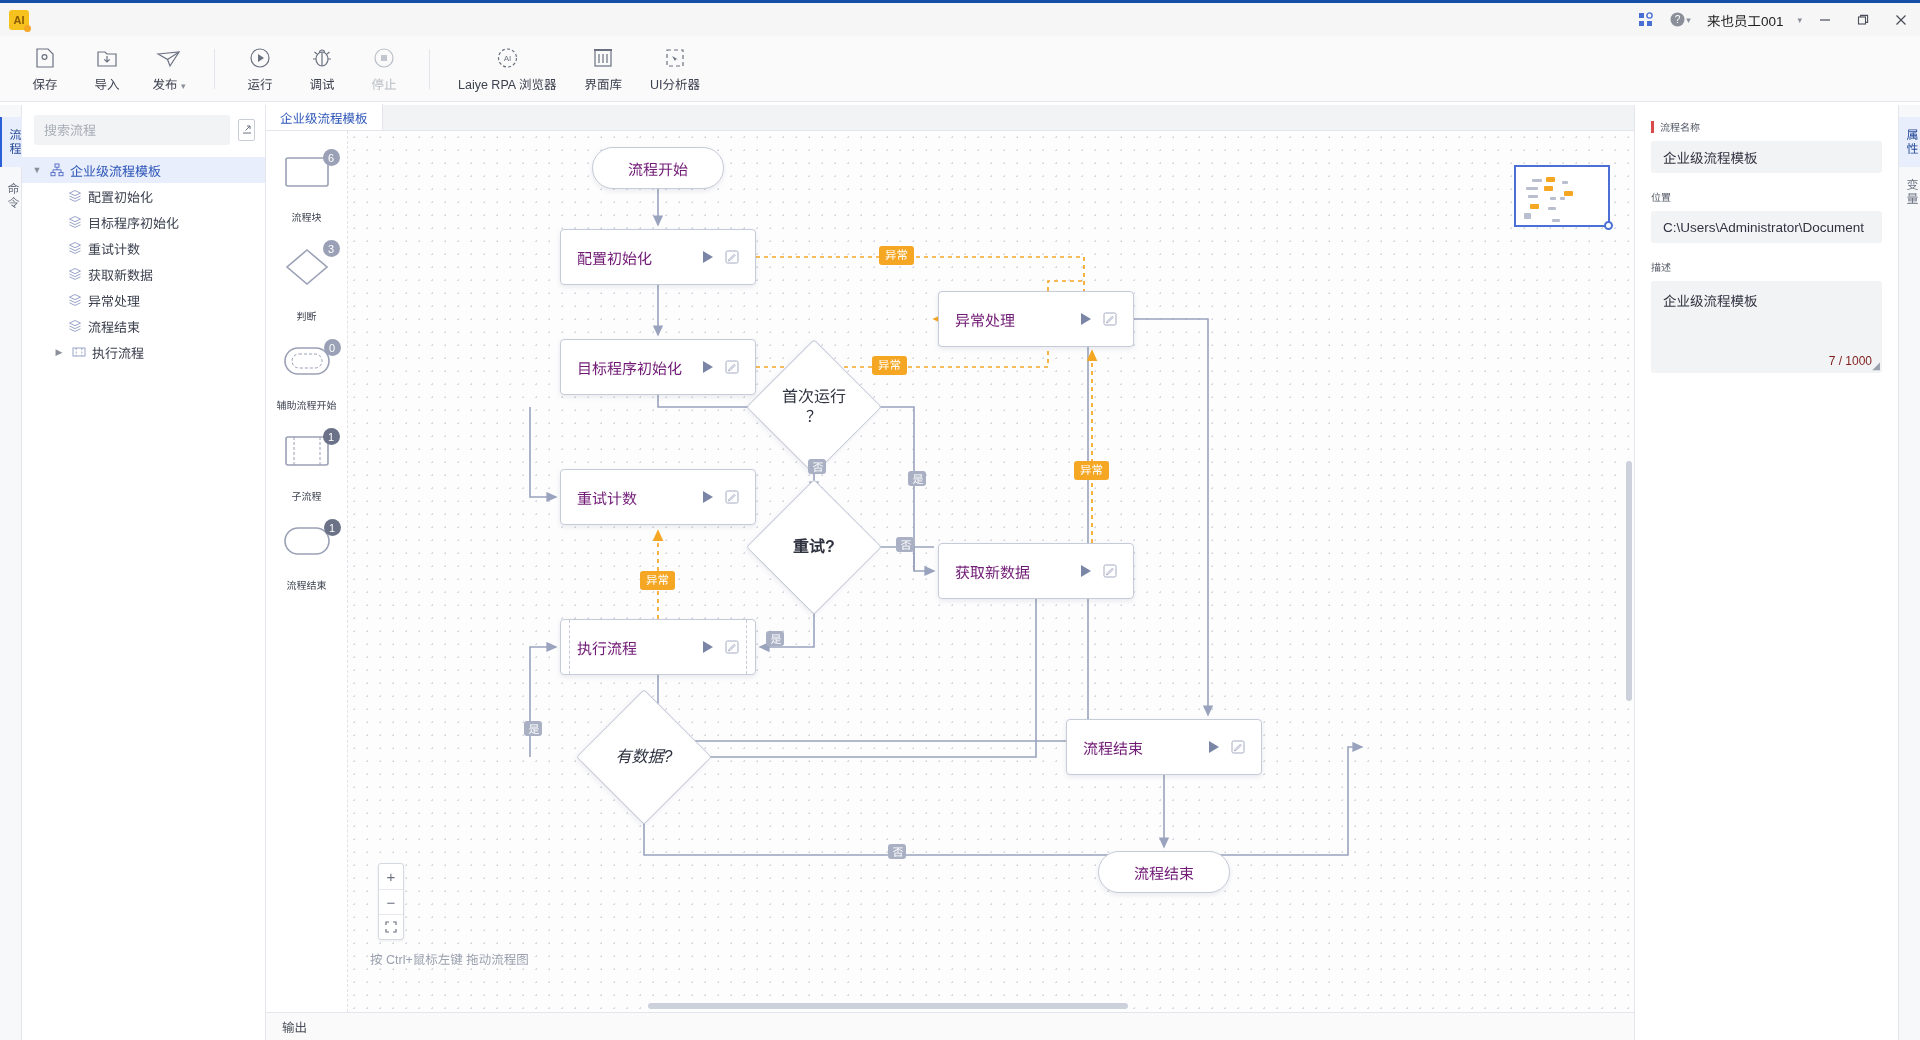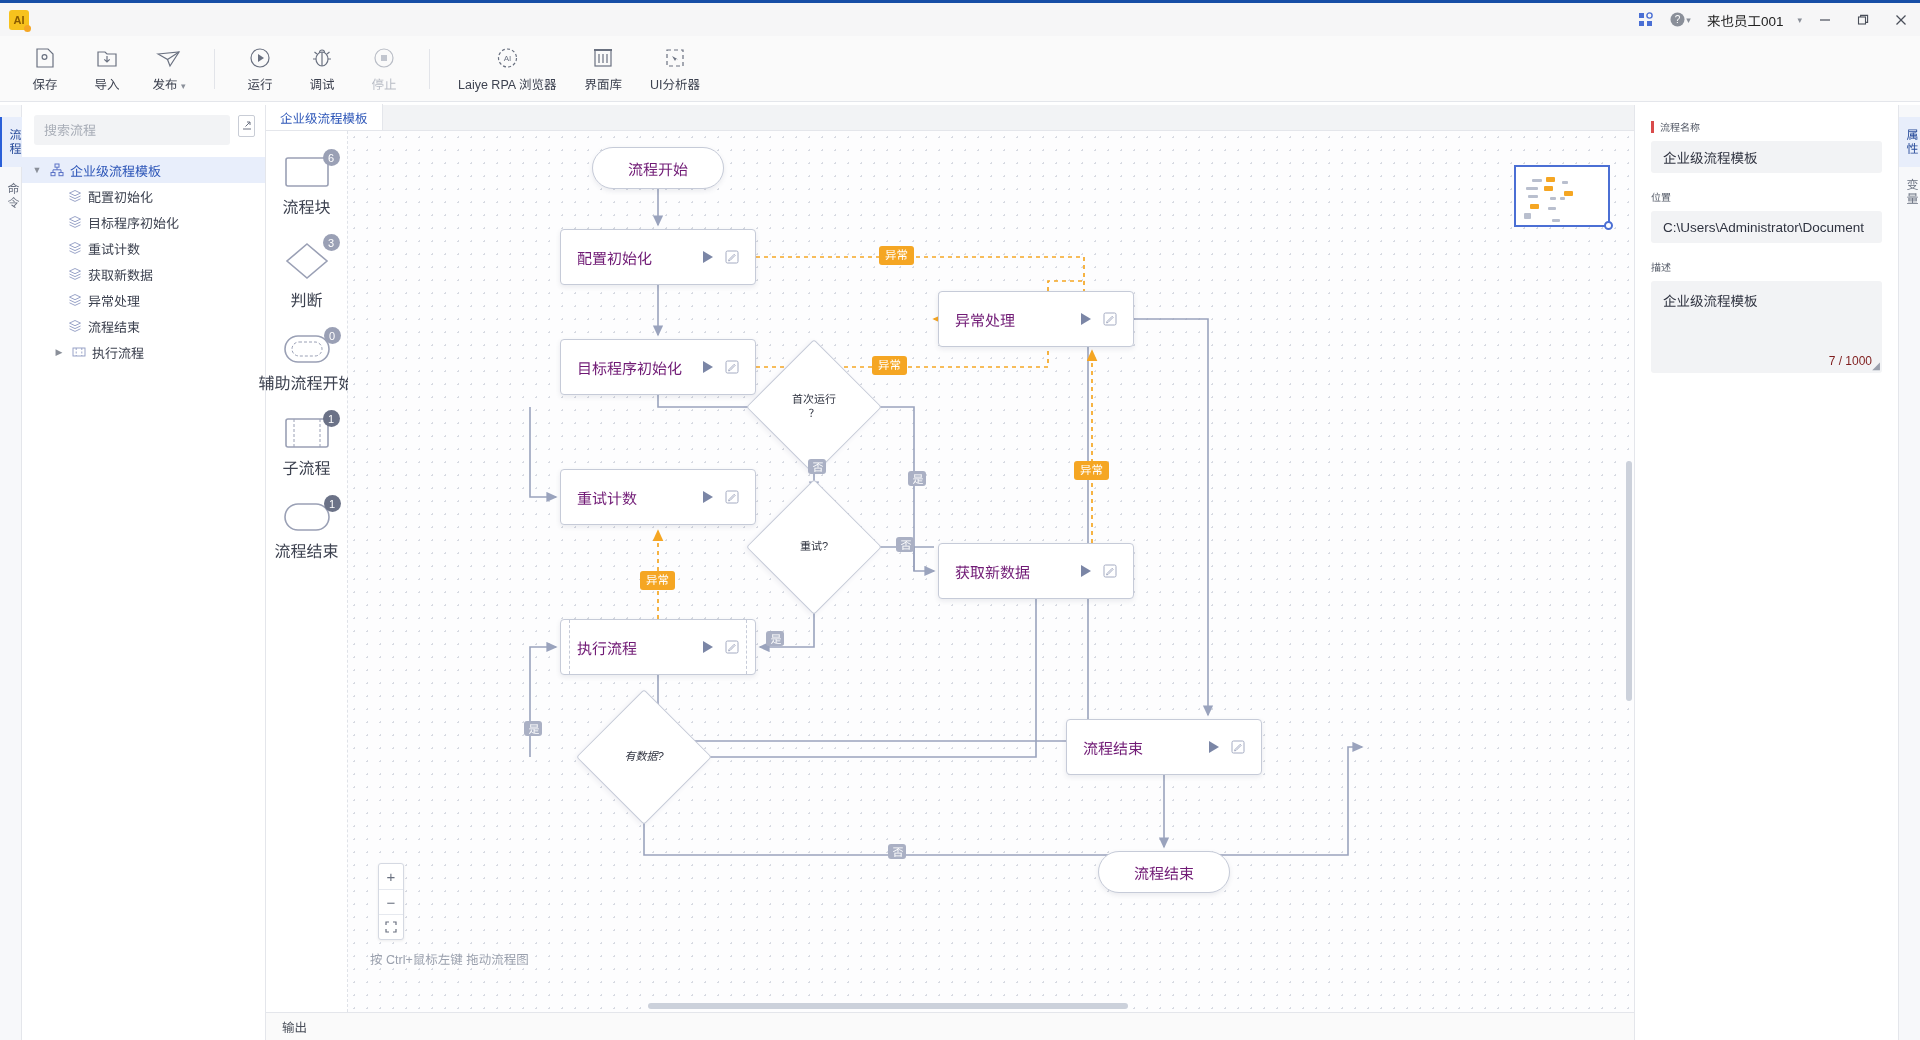--- a/index.html
+++ b/index.html
@@ -40,21 +40,21 @@
   .body { position:absolute; left:0; top:102px; right:0; bottom:0; display:flex; }
 
   
   .rail { width:22px; background:#f7f8fa; border-right:1px solid #e4e6eb; padding-top:12px; }
   .rail .vtab { writing-mode:vertical-rl; text-orientation:mixed; font-size:12px; color:#6a7180;
                 padding:11px 4px; letter-spacing:2px; margin-bottom:4px; }
   .rail .vtab.active { background:#e8eefb; color:#2a4d9b; border-left:2px solid #2a5fd8; }
 
   
   .explorer { width:244px; background:#fff; border-right:1px solid #e4e6eb; display:flex; flex-direction:column;}
-  .search-row { display:flex; padding:10px 10px 10px 12px; gap:8px;}
+  .search-row { display:flex; align-items:center; padding:10px 10px 10px 12px; gap:8px;}
   .search-box { flex:1; height:30px; background:#f2f3f5; border:none; border-radius:3px; padding:0 10px;
                 font-size:13px; color:#333; font-family:inherit; }
   .search-box::placeholder{ color:#a8adb7; }
   .collapse-btn { width:22px;height:22px;border:1px solid #c9cdd6;border-radius:2px;display:flex;align-items:center;justify-content:center;color:#6a7180;}
   .tree { padding-top:2px; font-size:13px; }
   .tnode { height:26px; display:flex; align-items:center; gap:6px; padding-left:8px; }
   .tnode.root { background:#e8eefb; color:#2d56b8; }
   .tnode.root .tlabel2{ color:#2d56b8; }
   .tw { width:14px; text-align:center; color:#8a8f99; font-size:9px; }
   .tnode .tlabel2 { color:#3d4250; }
@@ -66,41 +66,41 @@
   .doc-tabbar { height:26px; background:#f2f3f5; border-bottom:1px solid #e4e6eb; display:flex; align-items:flex-end;}
   .doc-tab { height:26px; background:#fff; padding:0 14px; display:flex; align-items:center;
              font-size:12.5px; color:#2d56b8; border-right:1px solid #e4e6eb;}
   .canvas-row { flex:1; display:flex; min-height:0; position:relative; }
   .palette { width:82px; background:#fff; border-right:1px dashed #dfe2e8; padding-top:26px; }
   .pitem { display:flex; flex-direction:column; align-items:center; margin-bottom:24px; position:relative; }
   .pshape { position:relative; }
   .pbadge { position:absolute; right:-11px; top:-8px; width:17px; height:17px; border-radius:50%;
             background:#9aa0b5; color:#fff; font-size:11px; display:flex; align-items:center; justify-content:center; }
   .pbadge.dark{ background:#6b7287; }
-  .plabel { font-size:16px; color:#3d4250; margin-top:7px; white-space:nowrap; }
+  .plabel { font-size:10px; color:#3d4250; margin-top:22px; white-space:nowrap; }
 
   
   .canvas { position:relative; flex:1; min-width:0; overflow:hidden;
     background-color:#fdfdfe;
     background-image:radial-gradient(#d7dae2 1px, transparent 1px);
     background-size:13px 13px; }
   .node { position:absolute; background:#fff; border:1px solid #c6cbd8; border-radius:4px;
           box-shadow:0 2px 5px rgba(60,70,100,.10); display:flex; align-items:center; }
   .node .nlabel{ font-size:15px; color:#701a75; padding-left:16px; flex:1; }
   .node .nacts{ display:flex; align-items:center; gap:12px; padding-right:16px; color:#7b86a6; }
   .node.term { border-radius:26px; justify-content:center; }
   .node.term .nlabel{ padding:0; text-align:center; }
   .node.sub { }
   .node.sub:before,.node.sub:after{content:"";position:absolute;top:0;bottom:0;width:0;border-left:1px dashed #c6cbd8;}
   .node.sub:before{left:8px;} .node.sub:after{right:8px;}
   .dia { position:absolute; }
   .dia .dshape{ position:absolute; inset:0; background:#fff; border:1px solid #c6cbd8;
                 transform:rotate(45deg); border-radius:3px; box-shadow:0 2px 5px rgba(60,70,100,.08);}
   .dia .dtext{ position:absolute; inset:0; display:flex; flex-direction:column; align-items:center;
-               justify-content:center; font-size:11px; color:#2f3340; line-height:1.25; z-index:2;}
+               justify-content:center; font-size:16px; color:#2f3340; line-height:1.25; z-index:2;}
   .edge-label { position:absolute; background:#aab0c4; color:#fff; font-size:11px; border-radius:3px;
                 padding:2px 3px; line-height:1.1; writing-mode:vertical-rl; text-orientation:upright; z-index:5;}
   .edge-label.warn { background:#f5a623; padding:3px 6px; writing-mode:horizontal-tb; font-size:11.5px; }
 
   .minimap { position:absolute; right:24px; top:34px; width:96px; height:62px; background:#fff;
              border:2px solid #4b6fd4; }
   .minimap .mm-handle{ position:absolute; right:-5px; bottom:-5px; width:9px;height:9px;border-radius:50%;
              background:#fff;border:2px solid #4b6fd4;}
   .mm-dot{ position:absolute; background:#b9bfce; height:3px; border-radius:1px;}
   .mm-dot.o{ background:#f5a623; }
@@ -616,21 +616,21 @@
             <div class="nlabel">流程结束</div>
           </div>
 
           <div class="dia" style="left:418px;top:228px;width:96px;height:96px;">
             <div class="dshape"></div>
             <div class="dtext">
               <span>首次运行</span>
               <span>？</span>
             </div>
           </div>
-          <div class="dia" style="left:418px;top:368px;width:96px;height:96px;">
+          <div class="dia" style="left:418px;top:368px;width:96px;height:96px;font-weight:bold;">
             <div class="dshape"></div>
             <div class="dtext">
               <span>重试?</span>
             </div>
           </div>
           <div class="dia" style="left:248px;top:578px;width:96px;height:96px;font-style:italic;">
             <div class="dshape"></div>
             <div class="dtext">
               <span>有数据?</span>
             </div>

